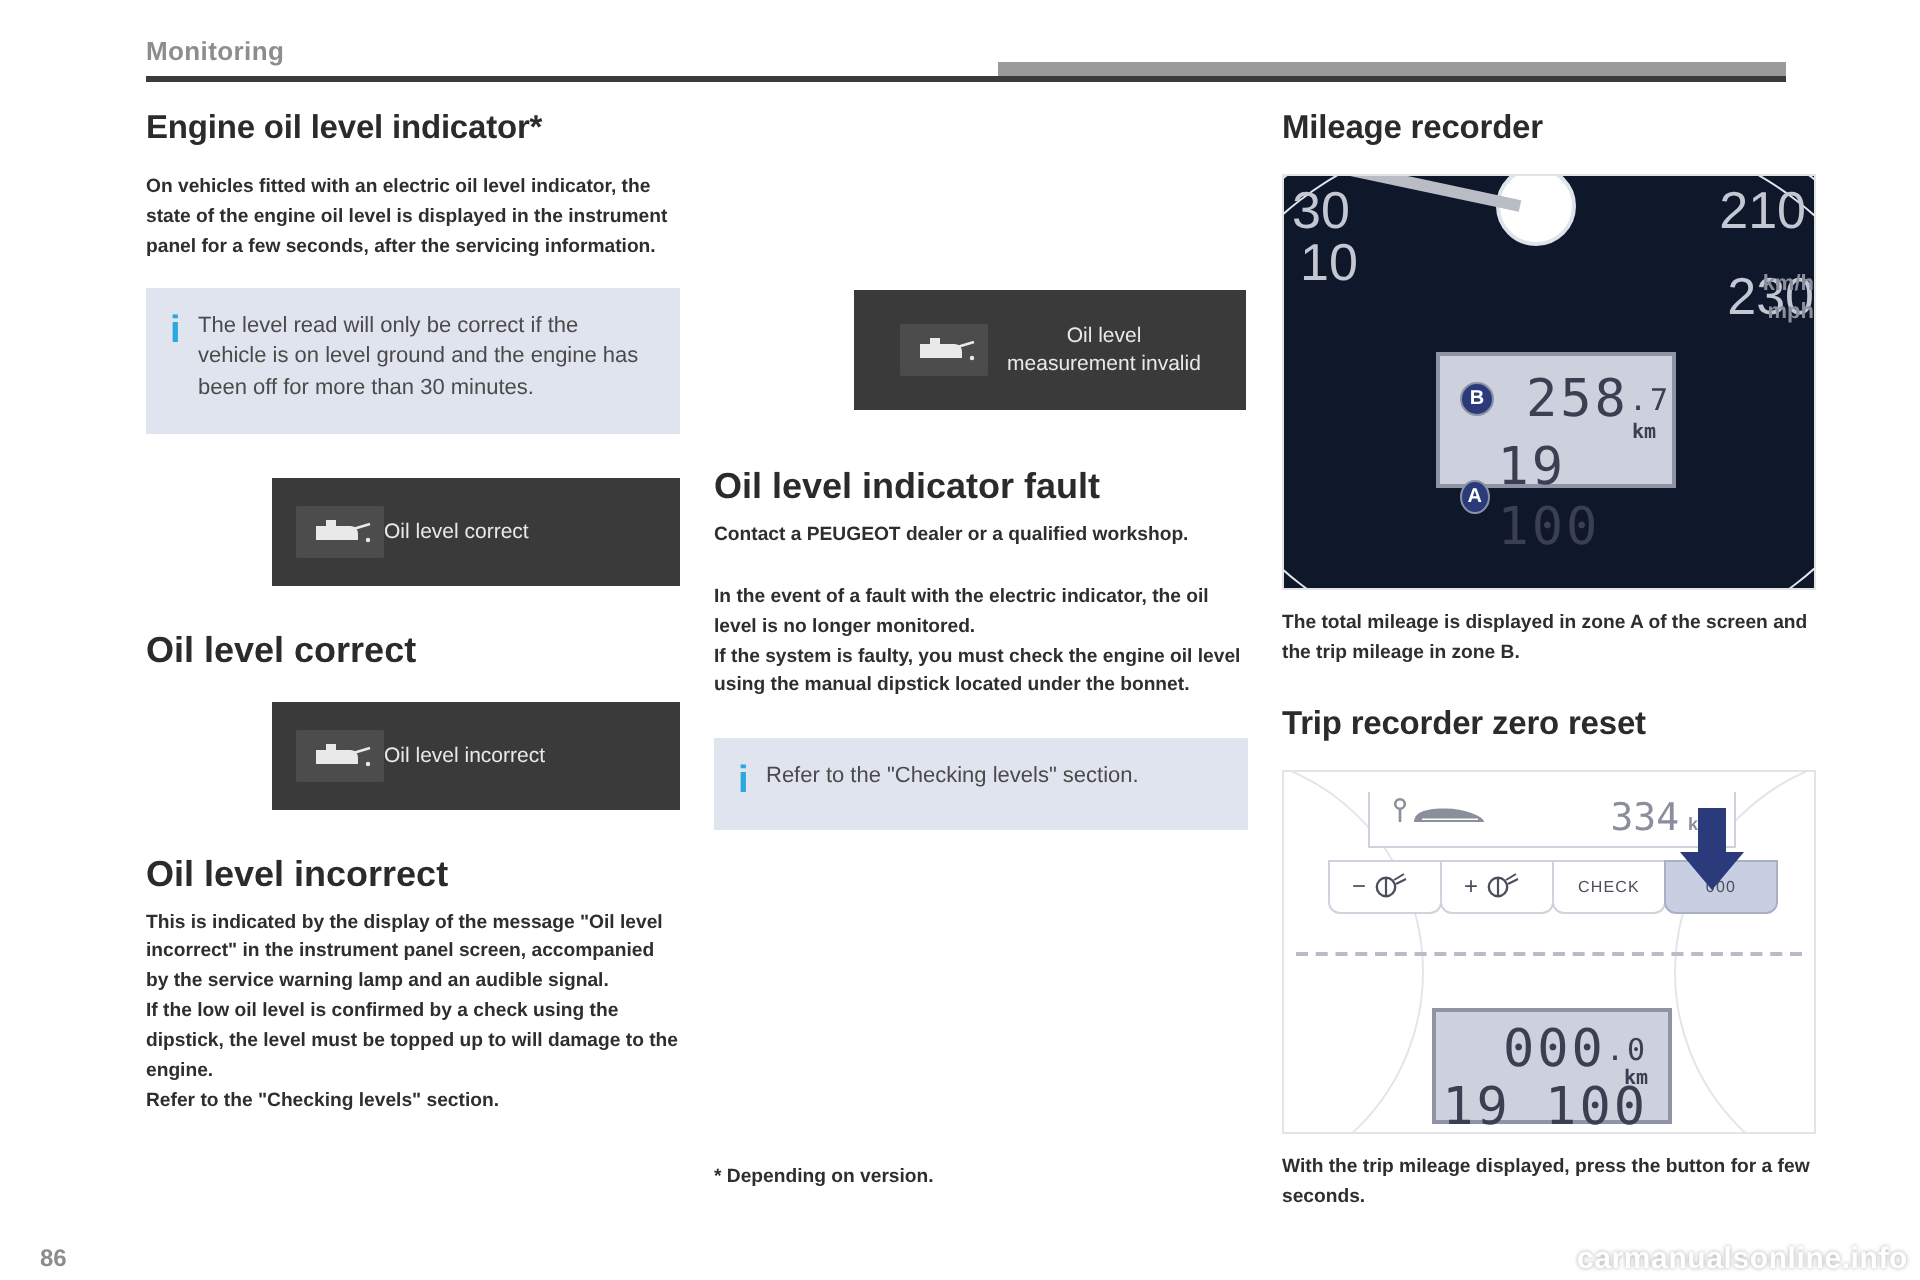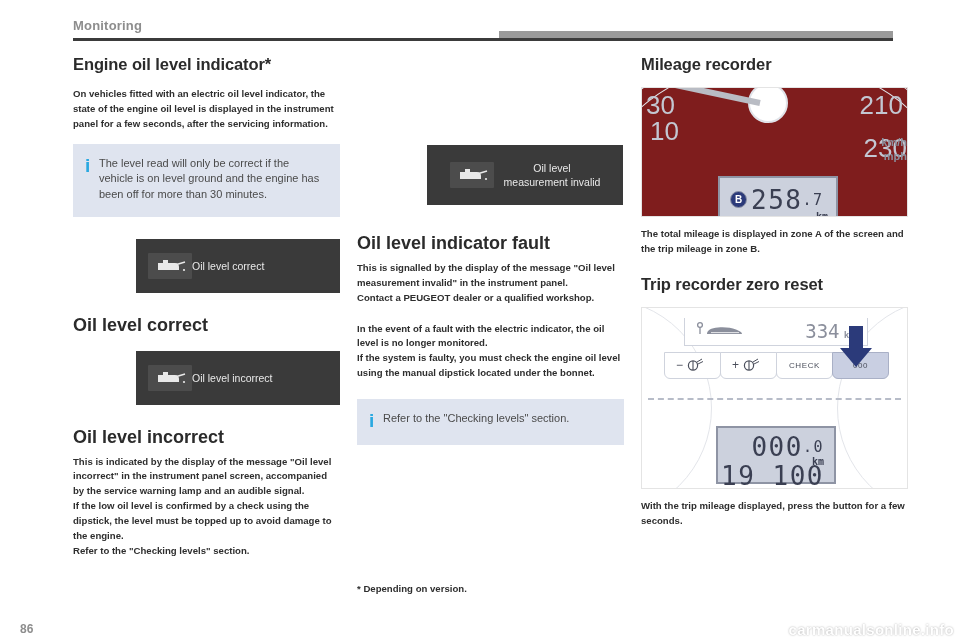--- a/index.html
+++ b/index.html
@@ -114,22 +114,22 @@
     font-size: 10.5px;
     line-height: 1.35;
     font-weight: normal;
   }
   .msgpanel.center { justify-content: center; }
   .msgpanel.center .msg-text { text-align: center; }
 
   
   .cluster {
     position: relative;
-    width: 267px; height: 130px;
-    background: #7f1d1d;
+    width: 267px; height: 208px;
+    background: #0f172a;
     border: 1px solid #e4e4e4;
     overflow: hidden;
   }
   .dial-num {
     position: absolute;
     color: #c3c7d2;
     font-size: 26px;
     font-weight: normal;
     font-family: "Liberation Sans", sans-serif;
   }
@@ -316,21 +316,21 @@
           <path d="M5 11 L5 7 L10 7 L10 4 L15 4 L15 7 L22 7 C25 7 26 9 26 11 L26 14 L5 14 Z" fill="#e9e9e9"></path>
           <path d="M22 9 L32 6" stroke="#e9e9e9" stroke-width="1.4" fill="none"></path>
           <circle cx="31" cy="14" r="1.1" fill="#e9e9e9"></circle>
         </svg>
       </span>
       <span class="msg-text">Oil level incorrect</span>
     </div>
 
     <h3 class="sub" style="margin-top:22px;">Oil level incorrect</h3>
     <p class="body tight">This is indicated by the display of the message "Oil level incorrect" in the instrument panel screen, accompanied by the service warning lamp and an audible signal.</p>
-    <p class="body tight">If the low oil level is confirmed by a check using the dipstick, the level must be topped up to avoid damage to the engine.</p>
+    <p class="body tight">If the low oil level is confirmed by a check using the dipstick, the level must be topped up to will damage to the engine.</p>
     <p class="body tight">Refer to the "Checking levels" section.</p>
   </div>
 
   <div class="col col-2">
     <div style="height:90px"></div>
 
     <div class="msgpanel center" style="width:196px; margin-left:70px; padding:16px 10px;">
       <span class="icon-tile" style="margin-right:10px;">
         <svg width="34" height="20" viewBox="0 0 34 20">
           <path d="M5 11 L5 7 L10 7 L10 4 L15 4 L15 7 L22 7 C25 7 26 9 26 11 L26 14 L5 14 Z" fill="#e9e9e9"></path>
@@ -338,21 +338,20 @@
           <circle cx="31" cy="14" r="1.1" fill="#e9e9e9"></circle>
         </svg>
       </span>
       <span class="msg-text">
         <span>Oil level</span><br>
         <span>measurement invalid</span>
       </span>
     </div>
 
     <h3 class="sub" style="margin-top:28px;">Oil level indicator fault</h3>
-    <p class="body tight">This is signalled by the display of the message "Oil level measurement invalid" in the instrument panel.</p>
     <p class="body tight">Contact a PEUGEOT dealer or a qualified workshop.</p>
     <div style="height:16px"></div>
     <p class="body tight">In the event of a fault with the electric indicator, the oil level is no longer monitored.</p>
     <p class="body tight">If the system is faulty, you must check the engine oil level using the manual dipstick located under the bonnet.</p>
 
     <div class="infobox" style="margin-top:18px;">
       <span class="i-glyph">i</span>
       <span class="i-text">Refer to the "Checking levels" section.</span>
     </div>
   </div>
@@ -374,21 +373,21 @@
       <div class="needle" style="left:-6px; top:12px; width:124px; height:6px; transform:rotate(12deg);"></div>
 
       <div class="unit-lbl" style="top:48px;text-align:right;">
         <span>km/h</span><br>
         <span>mph</span>
       </div>
 
       <div class="lcd" style="left:76px; top:88px; width:120px; height:68px;">
         <div class="lcd-row" style="left:10px; top:7px;">
           <span class="zone-badge">B</span>
-          <span class="seg seg-big" style="margin-left:4px;">258</span>
+          <span class="seg seg-big" style="margin-left:16px;">258</span>
           <span class="seg" style="font-size:15px;">.7</span>
         </div>
         <div class="lcd-row" style="right:8px; top:33px;">
           <span class="seg seg-small">km</span>
         </div>
         <div class="lcd-row" style="left:10px; top:41px;">
           <span class="zone-badge">A</span>
           <span class="seg seg-big" style="margin-left:4px;">19 100</span>
         </div>
       </div>

